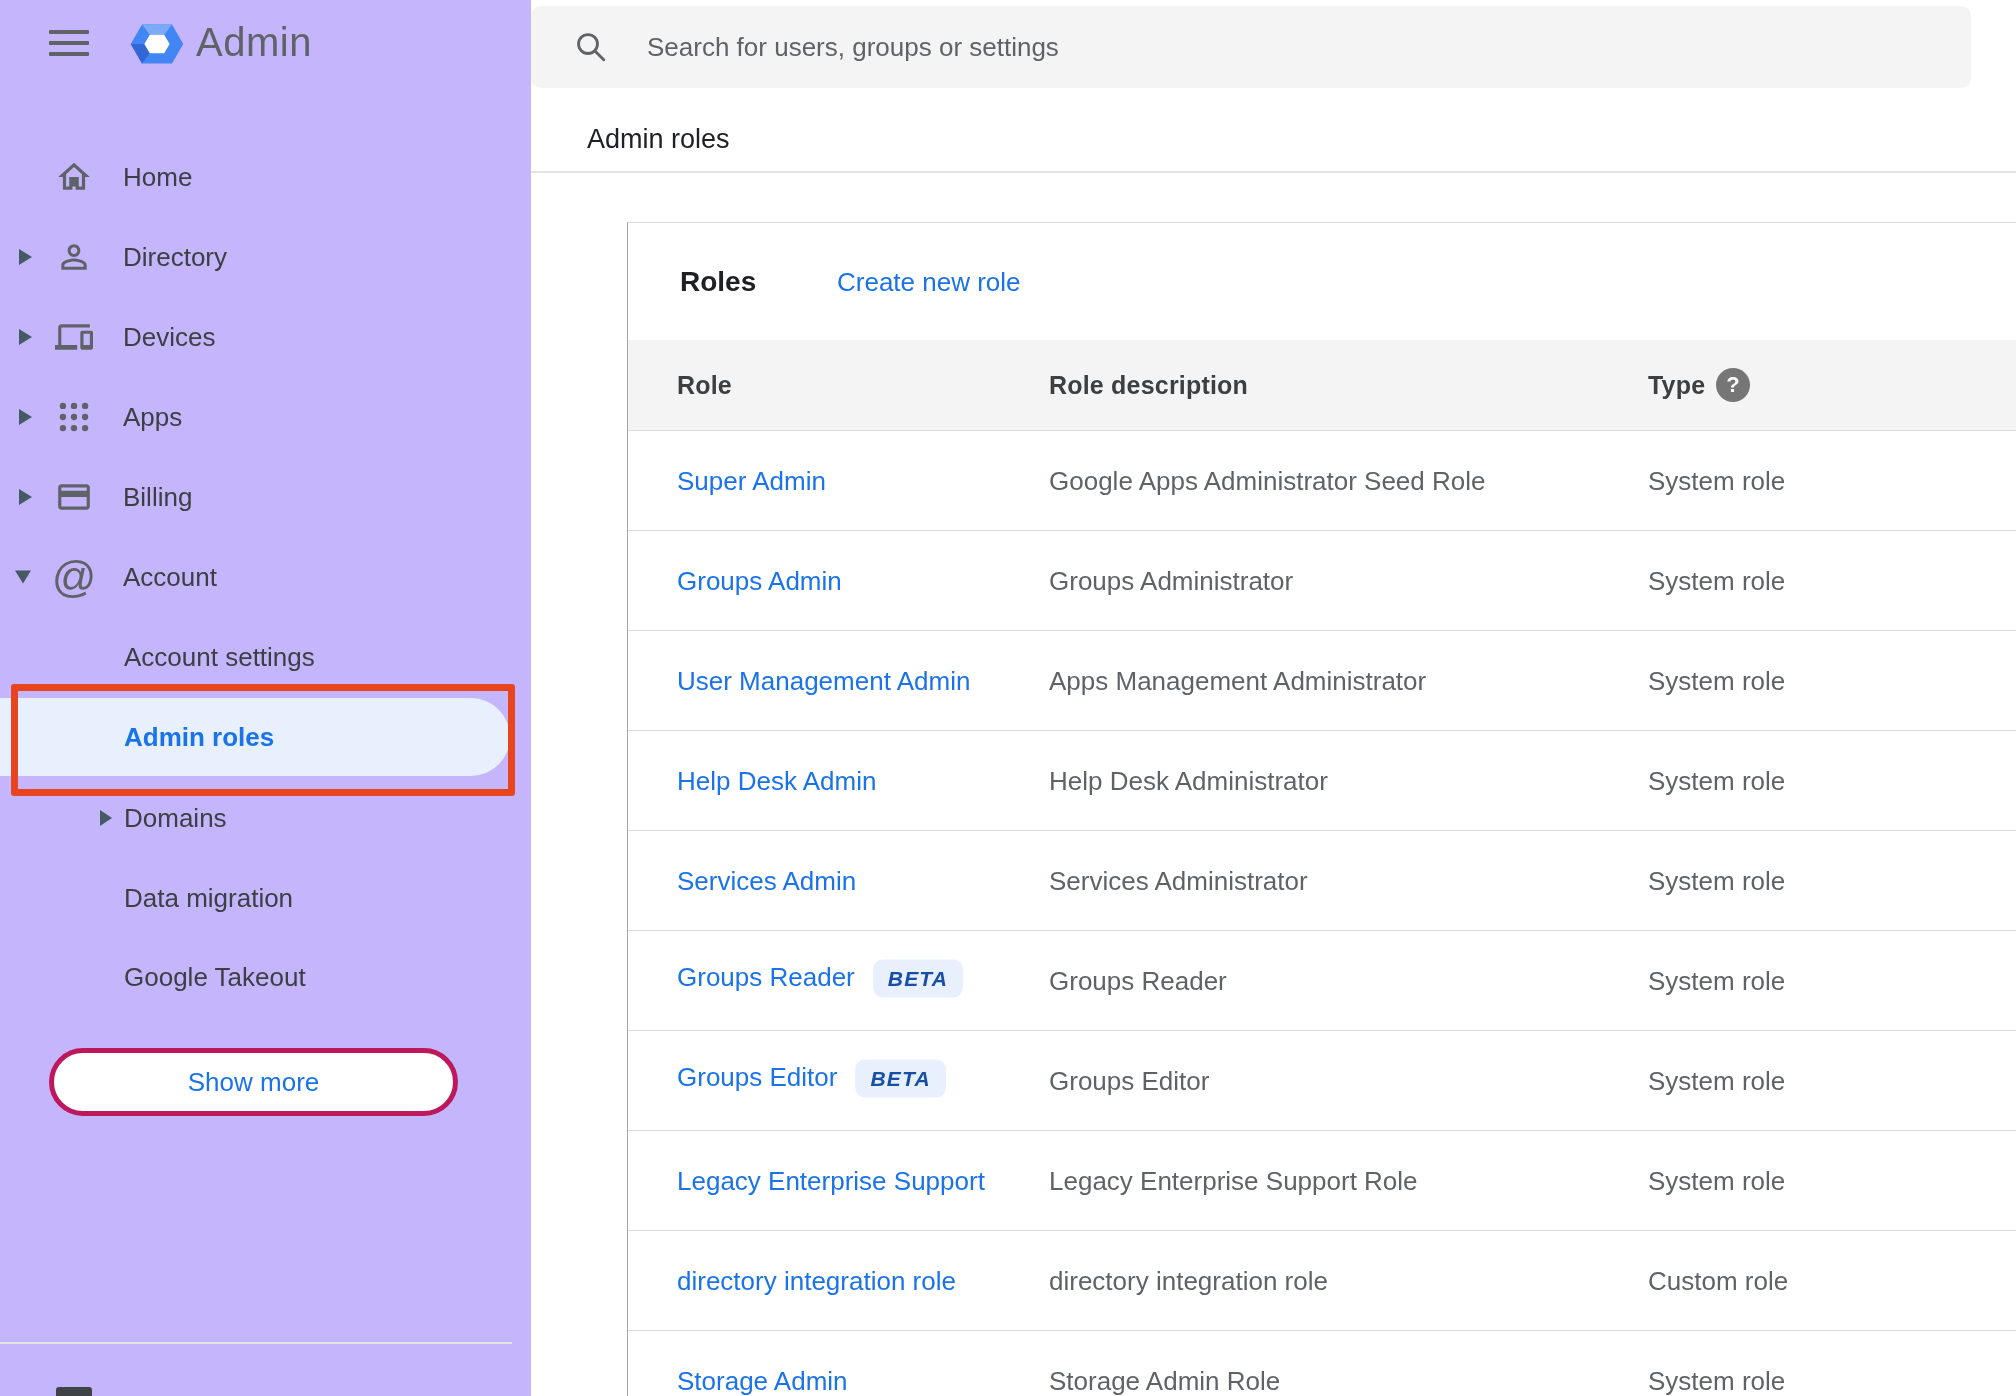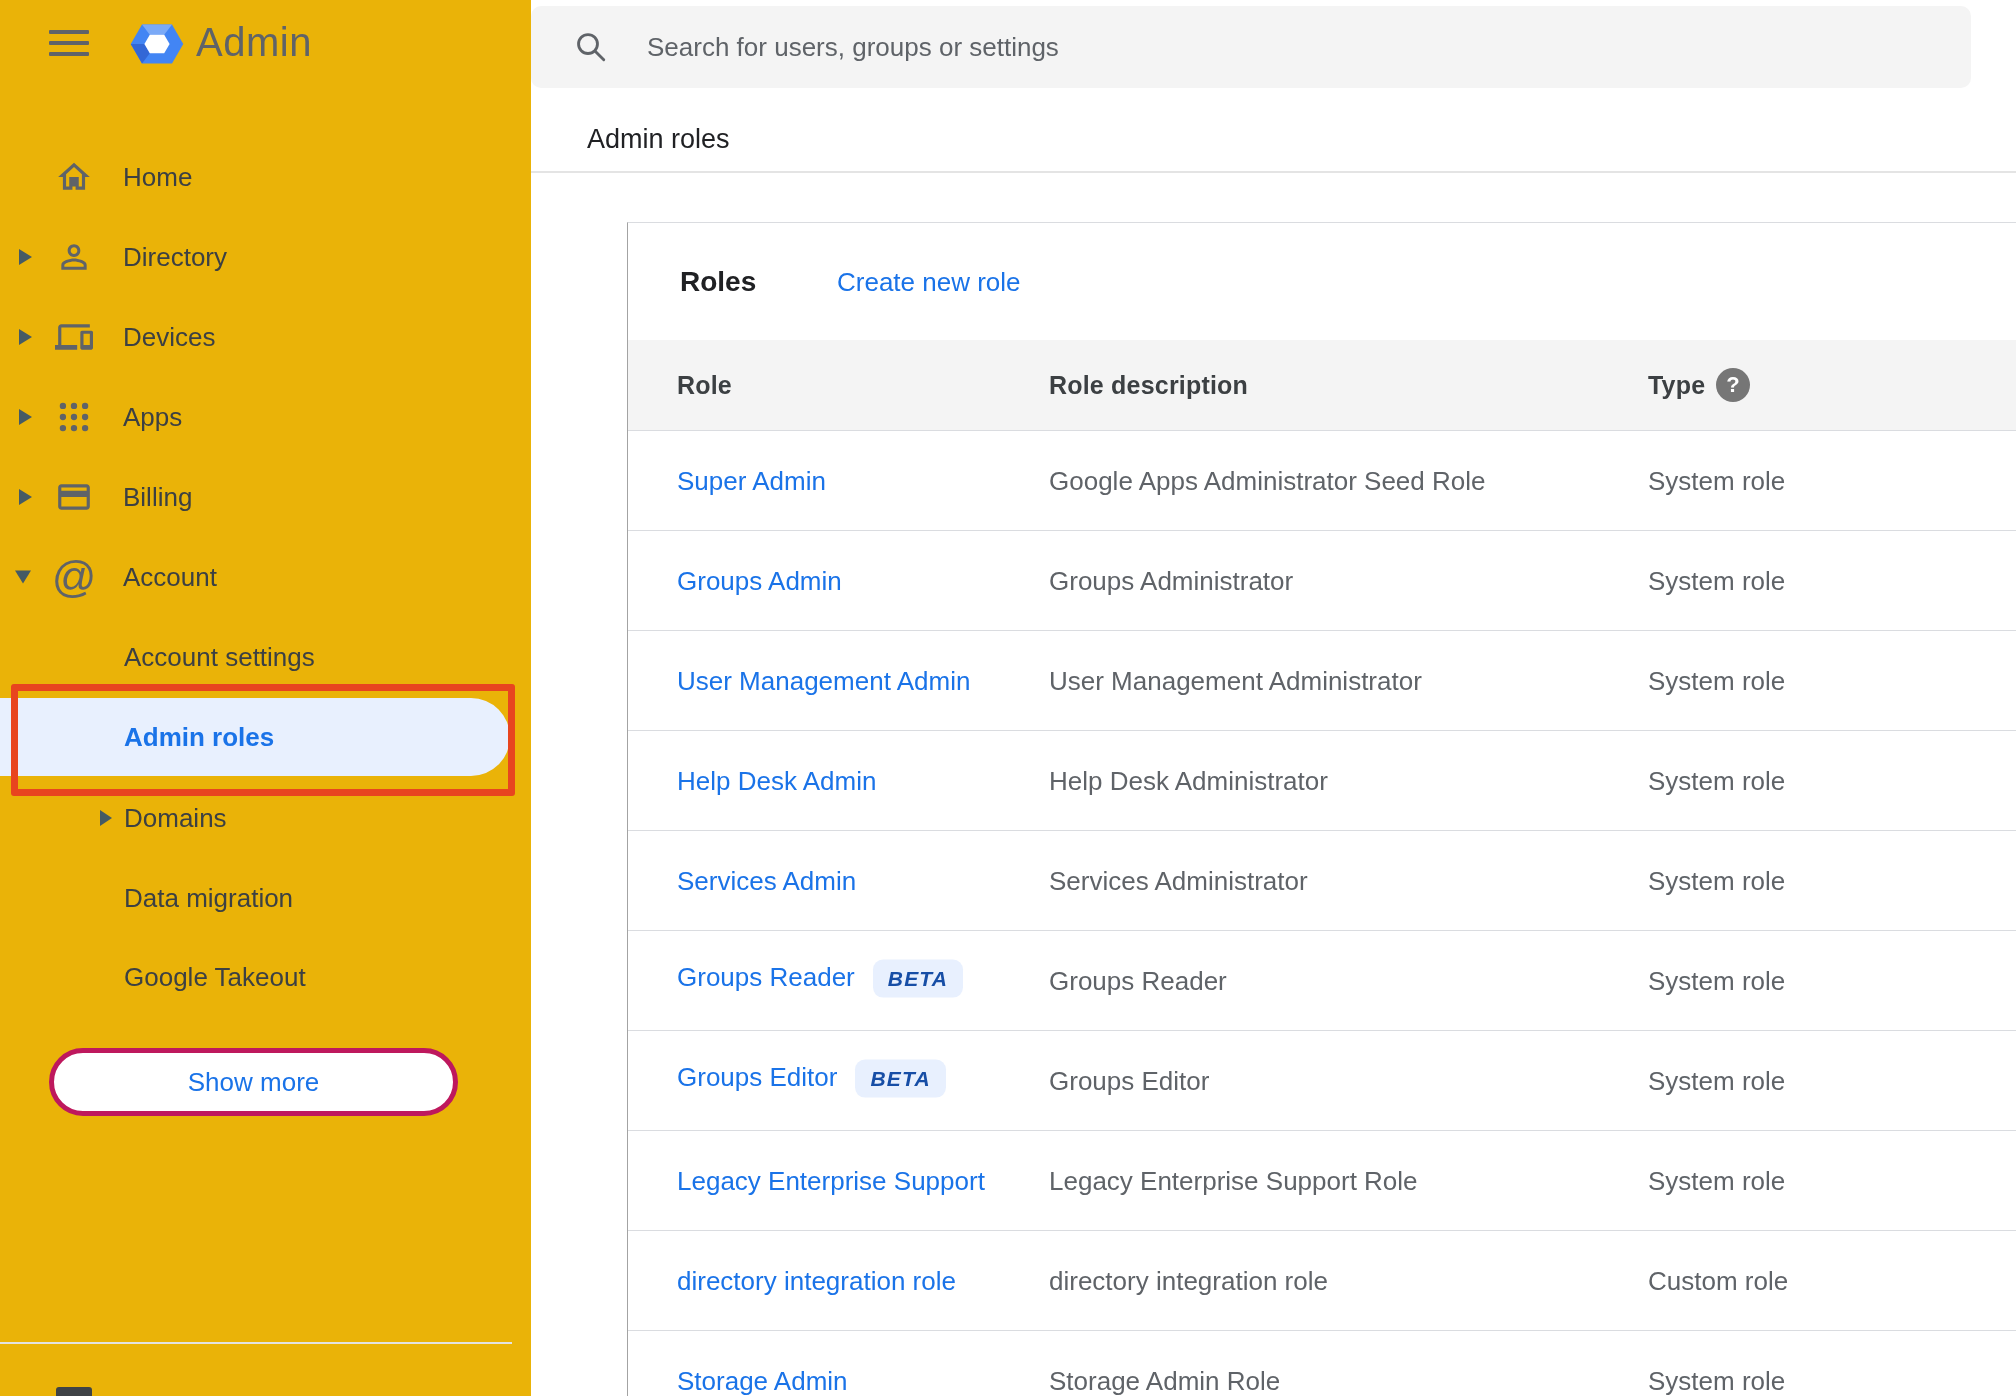--- a/index.html
+++ b/index.html
@@ -1,20 +1,20 @@
 <!DOCTYPE html>
 <html><head>
 <meta charset="utf-8">
 <style>
   * { margin:0; padding:0; box-sizing:border-box; }
   body { background:#fff; font-family:"Liberation Sans", sans-serif; }
   .page { position:relative; width:2016px; height:1396px; overflow:hidden; background:#fff; }
 
   
-  .sidebar { position:absolute; left:0; top:0; width:531px; height:1396px; background:#eab308; }
+  .sidebar { position:absolute; left:0; top:0; width:531px; height:1396px; background:#c4b5fd; }
 
   .hamburger { position:absolute; left:49px; top:29px; width:40px; height:30px; cursor:pointer; }
   .hamburger span { position:absolute; left:0; width:40px; height:4px; background:#5f6368; border-radius:1px; }
   .hamburger span:nth-child(1){ top:1px; } .hamburger span:nth-child(2){ top:12px; } .hamburger span:nth-child(3){ top:23px; }
 
   .brand-logo { position:absolute; left:127px; top:14px; width:60px; height:60px; }
   .brand-title { position:absolute; left:196px; top:20px; font-size:40px; color:#5f6368; letter-spacing:0.5px; }
 
   .nav-item { position:absolute; left:0; width:531px; height:80px; cursor:pointer; }
   .nav-icon { position:absolute; left:54px; top:50%; transform:translateY(-50%); width:40px; height:40px; display:flex; align-items:center; justify-content:center; }
@@ -201,21 +201,21 @@
           <span class="cell-desc">Google Apps Administrator Seed Role</span>
           <span class="cell-type">System role</span>
         </div>
         <div class="role-row">
           <span class="cell-role"><a class="role-link">Groups Admin</a></span>
           <span class="cell-desc">Groups Administrator</span>
           <span class="cell-type">System role</span>
         </div>
         <div class="role-row">
           <span class="cell-role"><a class="role-link">User Management Admin</a></span>
-          <span class="cell-desc">User Management Administrator</span>
+          <span class="cell-desc">Apps Management Administrator</span>
           <span class="cell-type">System role</span>
         </div>
         <div class="role-row">
           <span class="cell-role"><a class="role-link">Help Desk Admin</a></span>
           <span class="cell-desc">Help Desk Administrator</span>
           <span class="cell-type">System role</span>
         </div>
         <div class="role-row">
           <span class="cell-role"><a class="role-link">Services Admin</a></span>
           <span class="cell-desc">Services Administrator</span>

